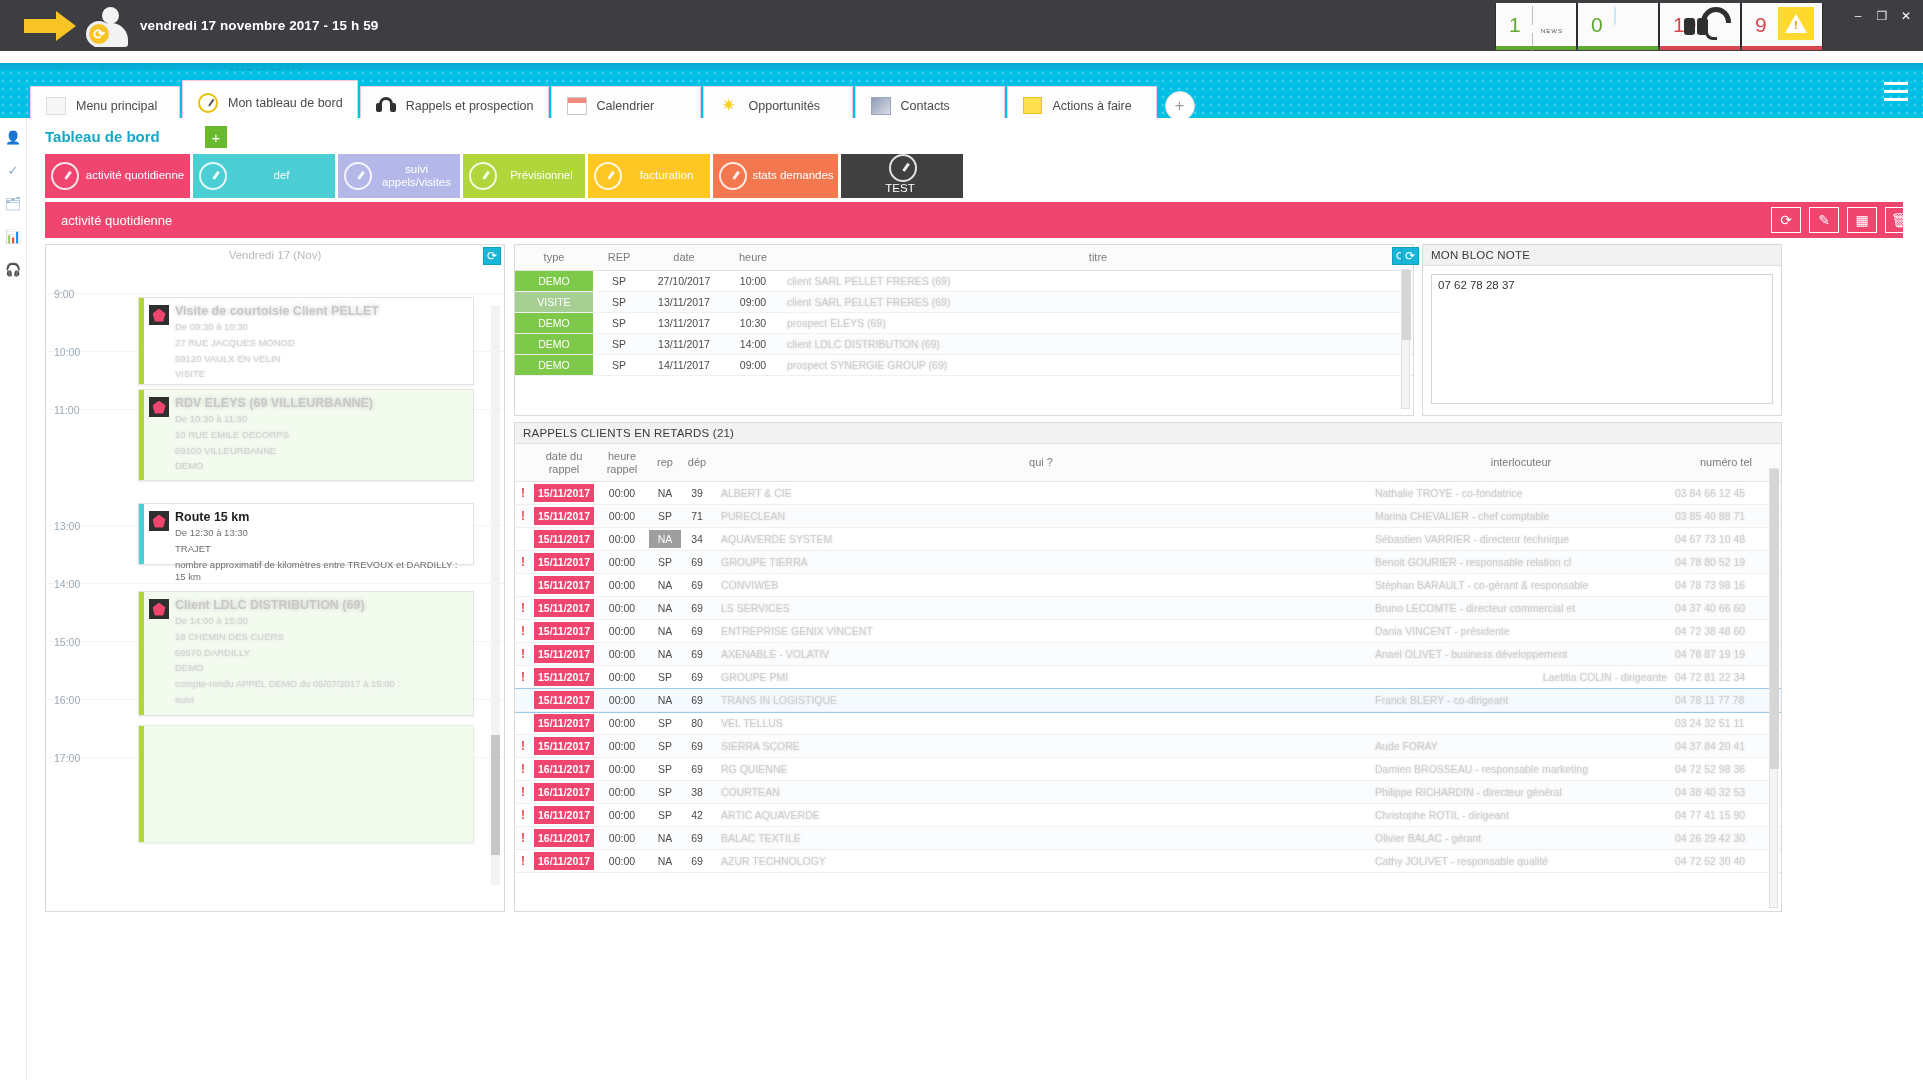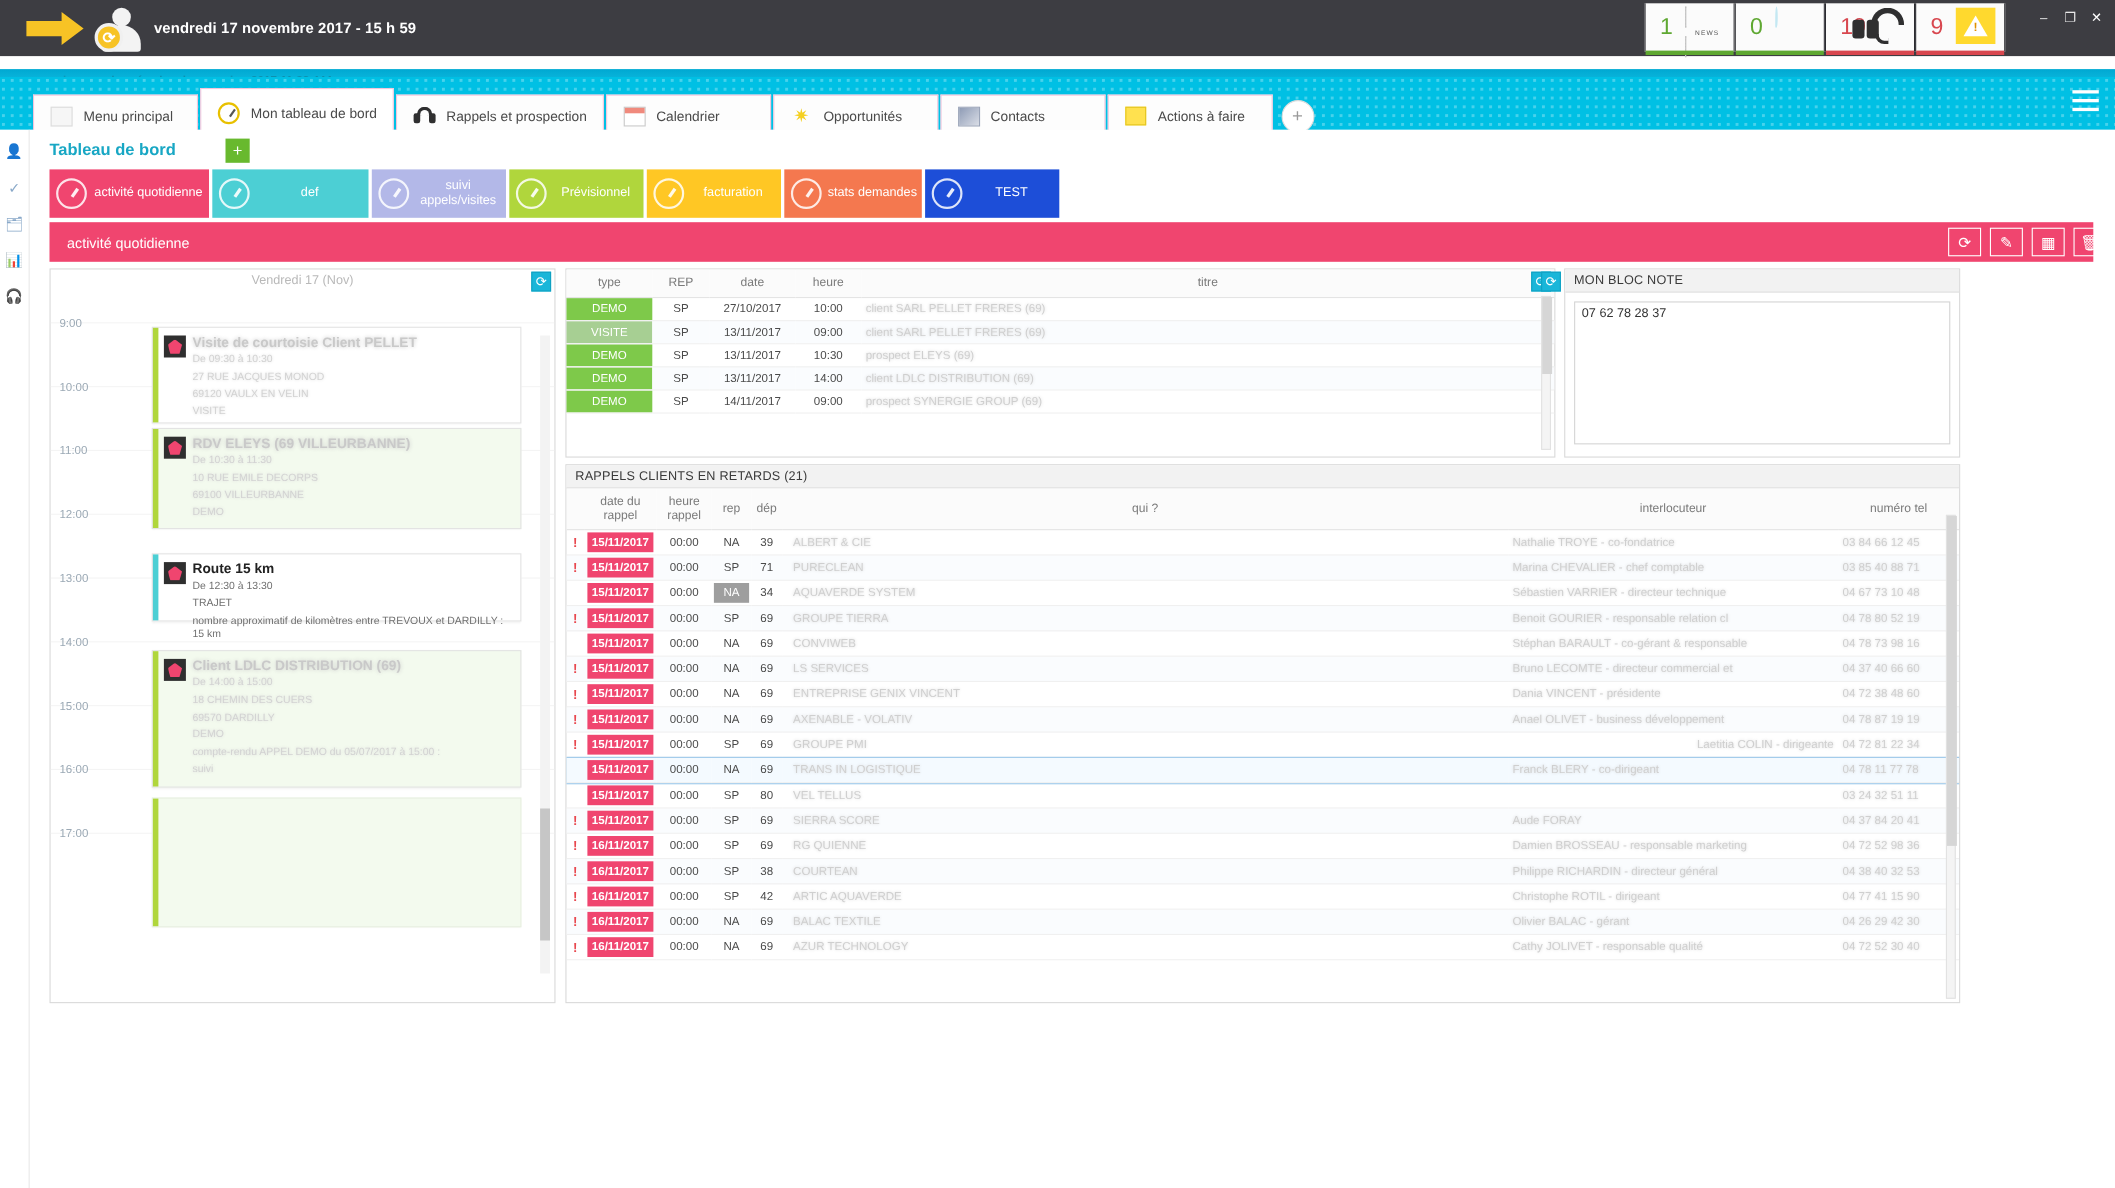--- a/index.html
+++ b/index.html
@@ -178,21 +178,21 @@
     content:""; position:absolute; left:11px; top:6px; width:3px;height:9px;
     background:rgba(255,255,255,.9); transform:rotate(35deg); transform-origin:bottom;
   }
   .dtab .lbl{ flex:1; line-height:1.15; padding-right:4px; }
   .dtab.t1{ background:#f0456f; width:145px; }
   .dtab.t2{ background:#4ccfd4; width:142px; }
   .dtab.t3{ background:#b3b8e8; width:122px; }
   .dtab.t4{ background:#b0d63c; width:122px; }
   .dtab.t5{ background:#ffc724; width:122px; }
   .dtab.t6{ background:#f4784f; width:125px; }
-  .dtab.t7{ background:#1d4ed8; width:122px; }
+  .dtab.t7{ background:#404040; width:122px;flex-direction:column; }
   
   .sectionbar{
     position:absolute; left:18px; top:84px; width:1858px; height:36px;
     background:#f0456f; color:#ffffff; font-size:13px;
     display:flex; align-items:center; padding-left:16px;
   }
   .secbtns{ position:absolute; right:8px; top:84px; height:36px; display:flex; align-items:center; gap:8px; }
   .secbtn{
     width:30px;height:26px; border:1px solid #ffffff; color:#ffffff;
     display:flex;align-items:center;justify-content:center; font-size:14px;
@@ -455,23 +455,20 @@
       <div class="daylbl">Vendredi 17 (Nov)</div>
       <div class="agendagrid">
         <div class="hourrow" style="top:0px">
             <span class="hourlbl">9:00</span>
           </div>
         <div class="hourrow" style="top:58px">
             <span class="hourlbl">10:00</span>
           </div>
         <div class="hourrow" style="top:116px">
             <span class="hourlbl">11:00</span>
-          </div>
-        <div class="hourrow" style="top:174px">
-            <span class="hourlbl">12:00</span>
           </div>
         <div class="hourrow" style="top:232px">
             <span class="hourlbl">13:00</span>
           </div>
         <div class="hourrow" style="top:290px">
             <span class="hourlbl">14:00</span>
           </div>
         <div class="hourrow" style="top:348px">
             <span class="hourlbl">15:00</span>
           </div>

